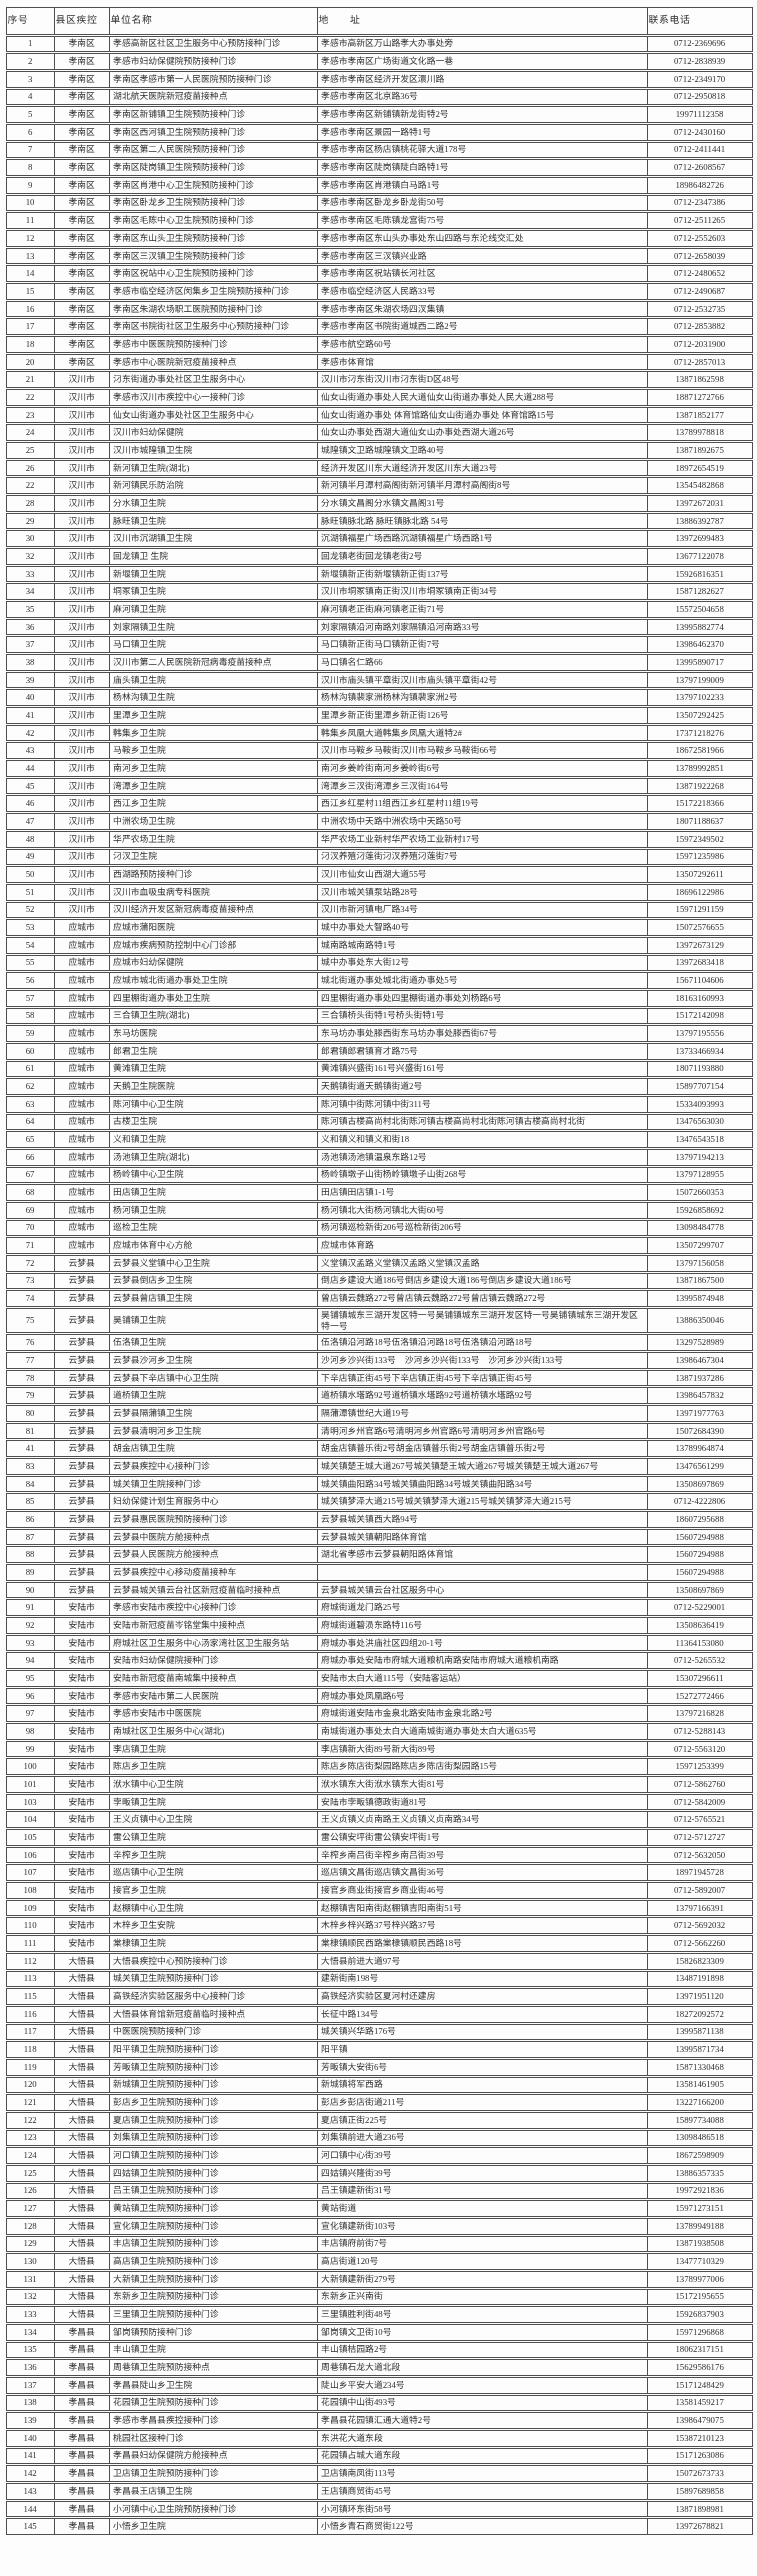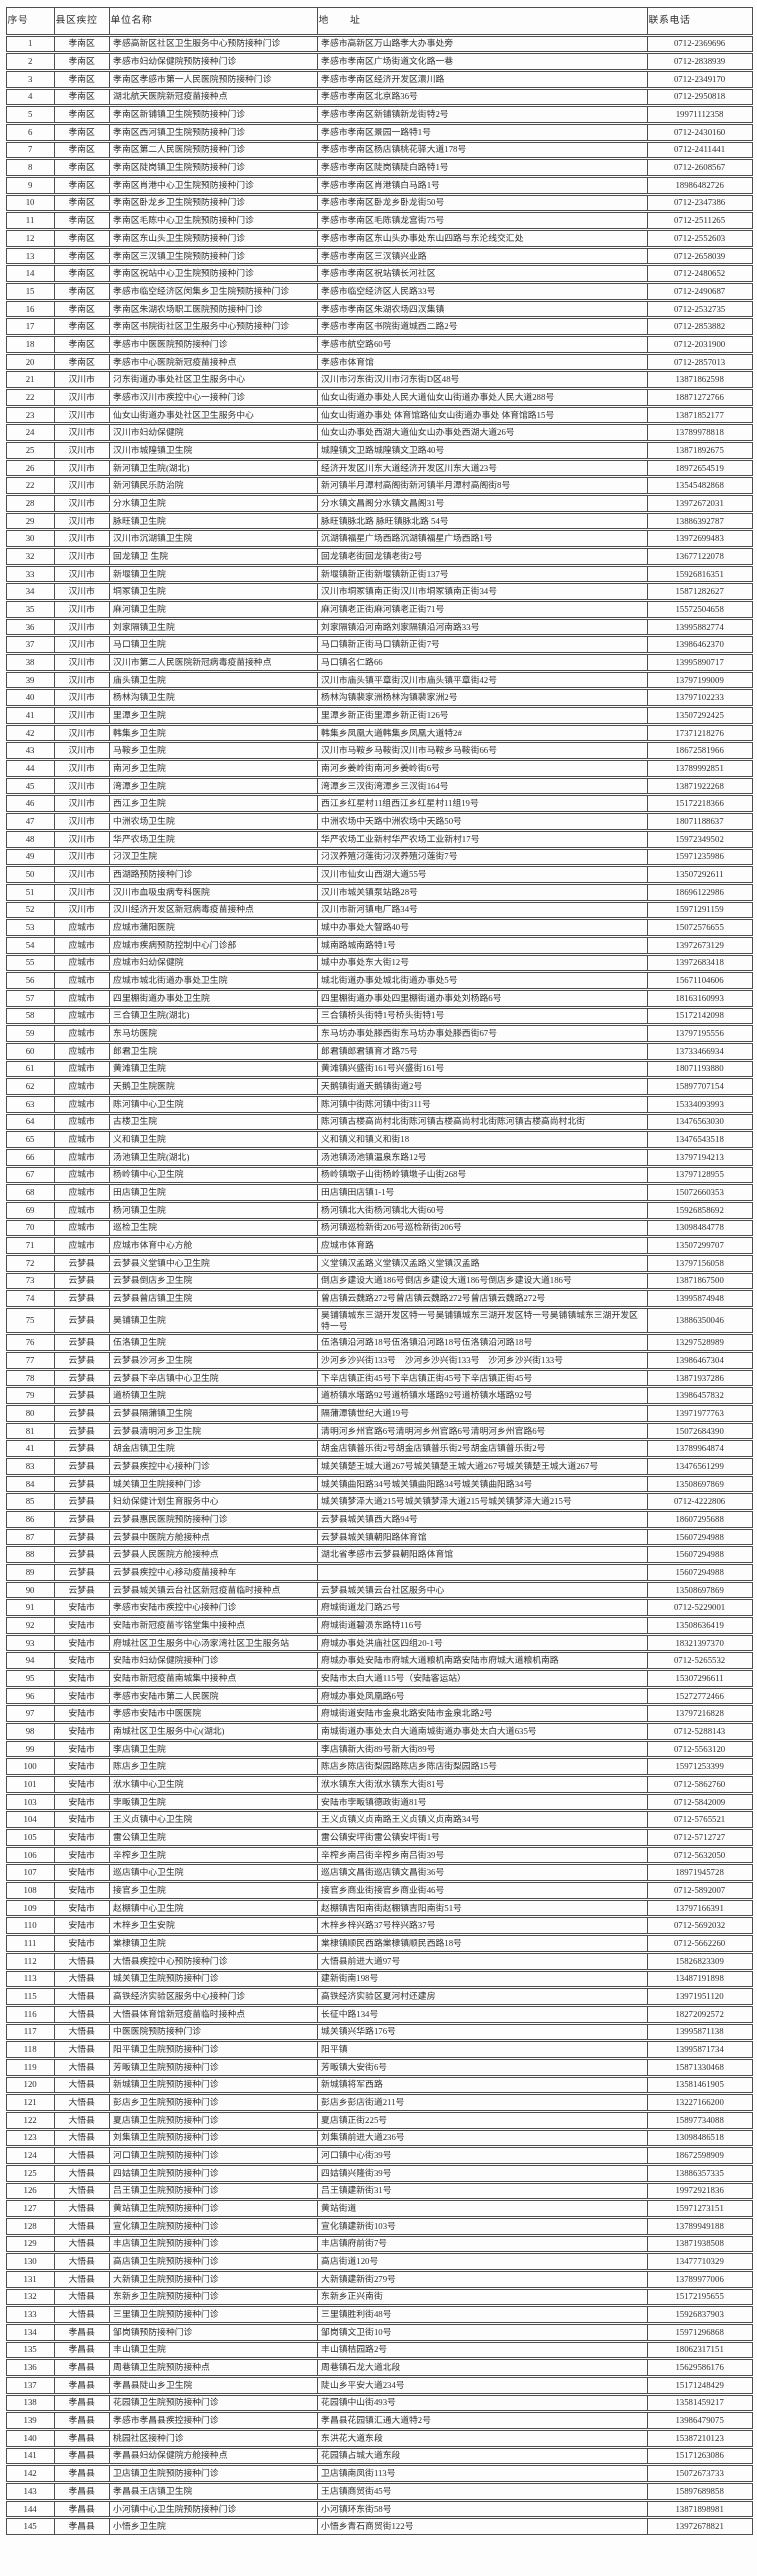--- a/index.html
+++ b/index.html
@@ -696,21 +696,21 @@
           <td class="c-district">安陆市</td>
           <td class="c-name">安陆市新冠疫苗岑铭堂集中接种点</td>
           <td class="c-addr">府城街道碧涢东路特116号</td>
           <td class="c-phone">13508636419</td>
         </tr>
         <tr>
           <td class="c-seq">93</td>
           <td class="c-district">安陆市</td>
           <td class="c-name">府城社区卫生服务中心汤家湾社区卫生服务站</td>
           <td class="c-addr">府城办事处洪庙社区四组20-1号</td>
-          <td class="c-phone">18321397370</td>
+          <td class="c-phone">11364153080</td>
         </tr>
         <tr>
           <td class="c-seq">94</td>
           <td class="c-district">安陆市</td>
           <td class="c-name">安陆市妇幼保健院接种门诊</td>
           <td class="c-addr">府城办事处安陆市府城大道粮机南路安陆市府城大道粮机南路</td>
           <td class="c-phone">0712-5265532</td>
         </tr>
         <tr>
           <td class="c-seq">95</td>

